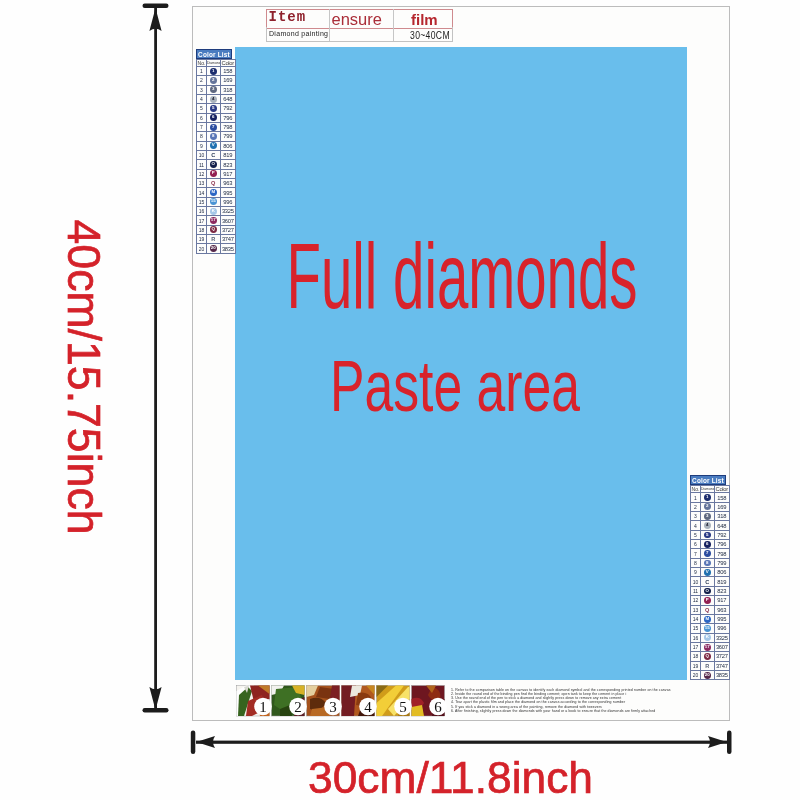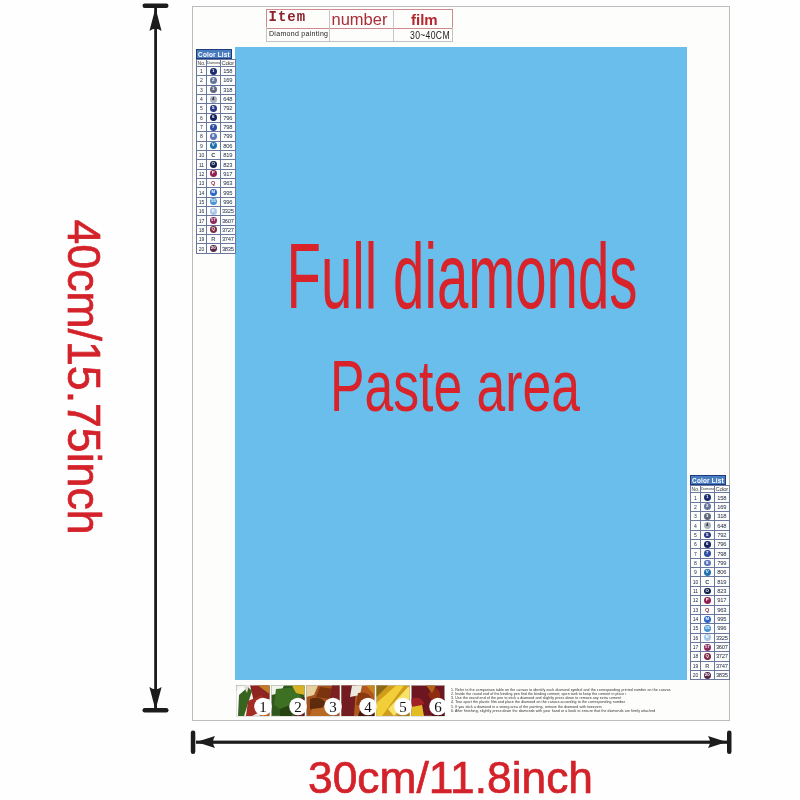--- a/index.html
+++ b/index.html
@@ -51,21 +51,21 @@
 
 <div class="abs" style="left:266px;top:9px;width:187px;height:33px">
 
   <div class="abs" style="left:0;top:0;width:185px;height:17.5px;border:1px solid #cf8a8e"></div>
   <div class="abs" style="left:0;top:17.5px;width:185px;height:14.5px;border:1px solid #c2c2c2;border-top:none"></div>
   <div class="abs" style="left:62.5px;top:0;width:1px;height:32px;background:#c6c6c6"></div>
   <div class="abs" style="left:126.5px;top:0;width:1px;height:32px;background:#c6c6c6"></div>
 
   <div class="abs" style="left:2.5px;top:0px;font-family:Liberation Mono, monospace;font-weight:bold;font-size:14px;letter-spacing:1px;color:#8e212c">Item</div>
 
-  <div class="abs" style="left:65.5px;top:1px;font-size:16.5px;color:#aa2d38">number</div>
+  <div class="abs" style="left:65.5px;top:1px;font-size:16.5px;color:#aa2d38">ensure</div>
 
   <div class="abs" style="left:145px;top:2px;font-size:15px;font-weight:bold;color:#b5262e">film</div>
 
   <div class="abs" style="left:3px;top:21px;font-size:7px;color:#222;letter-spacing:0.3px">Diamond painting</div>
 
   <div class="abs" style="left:144px;top:20.5px;font-size:10px;color:#222;transform:scaleX(0.86);transform-origin:left center;letter-spacing:0.4px">30~40CM</div>
 </div>
 
 <div class="ctab" style="left:196px;top:48.5px">
 

